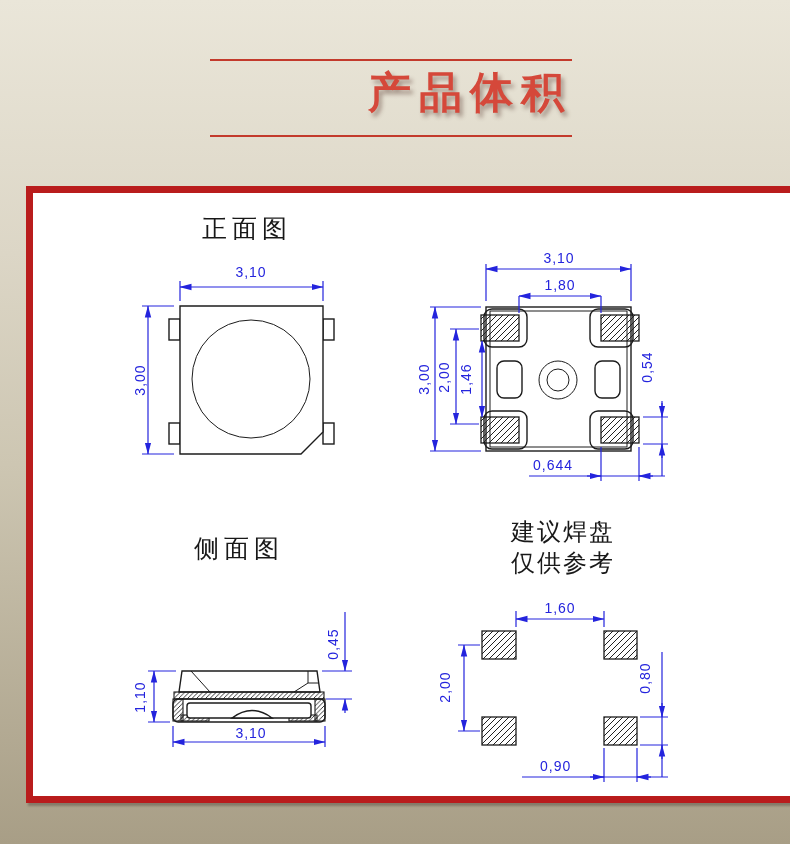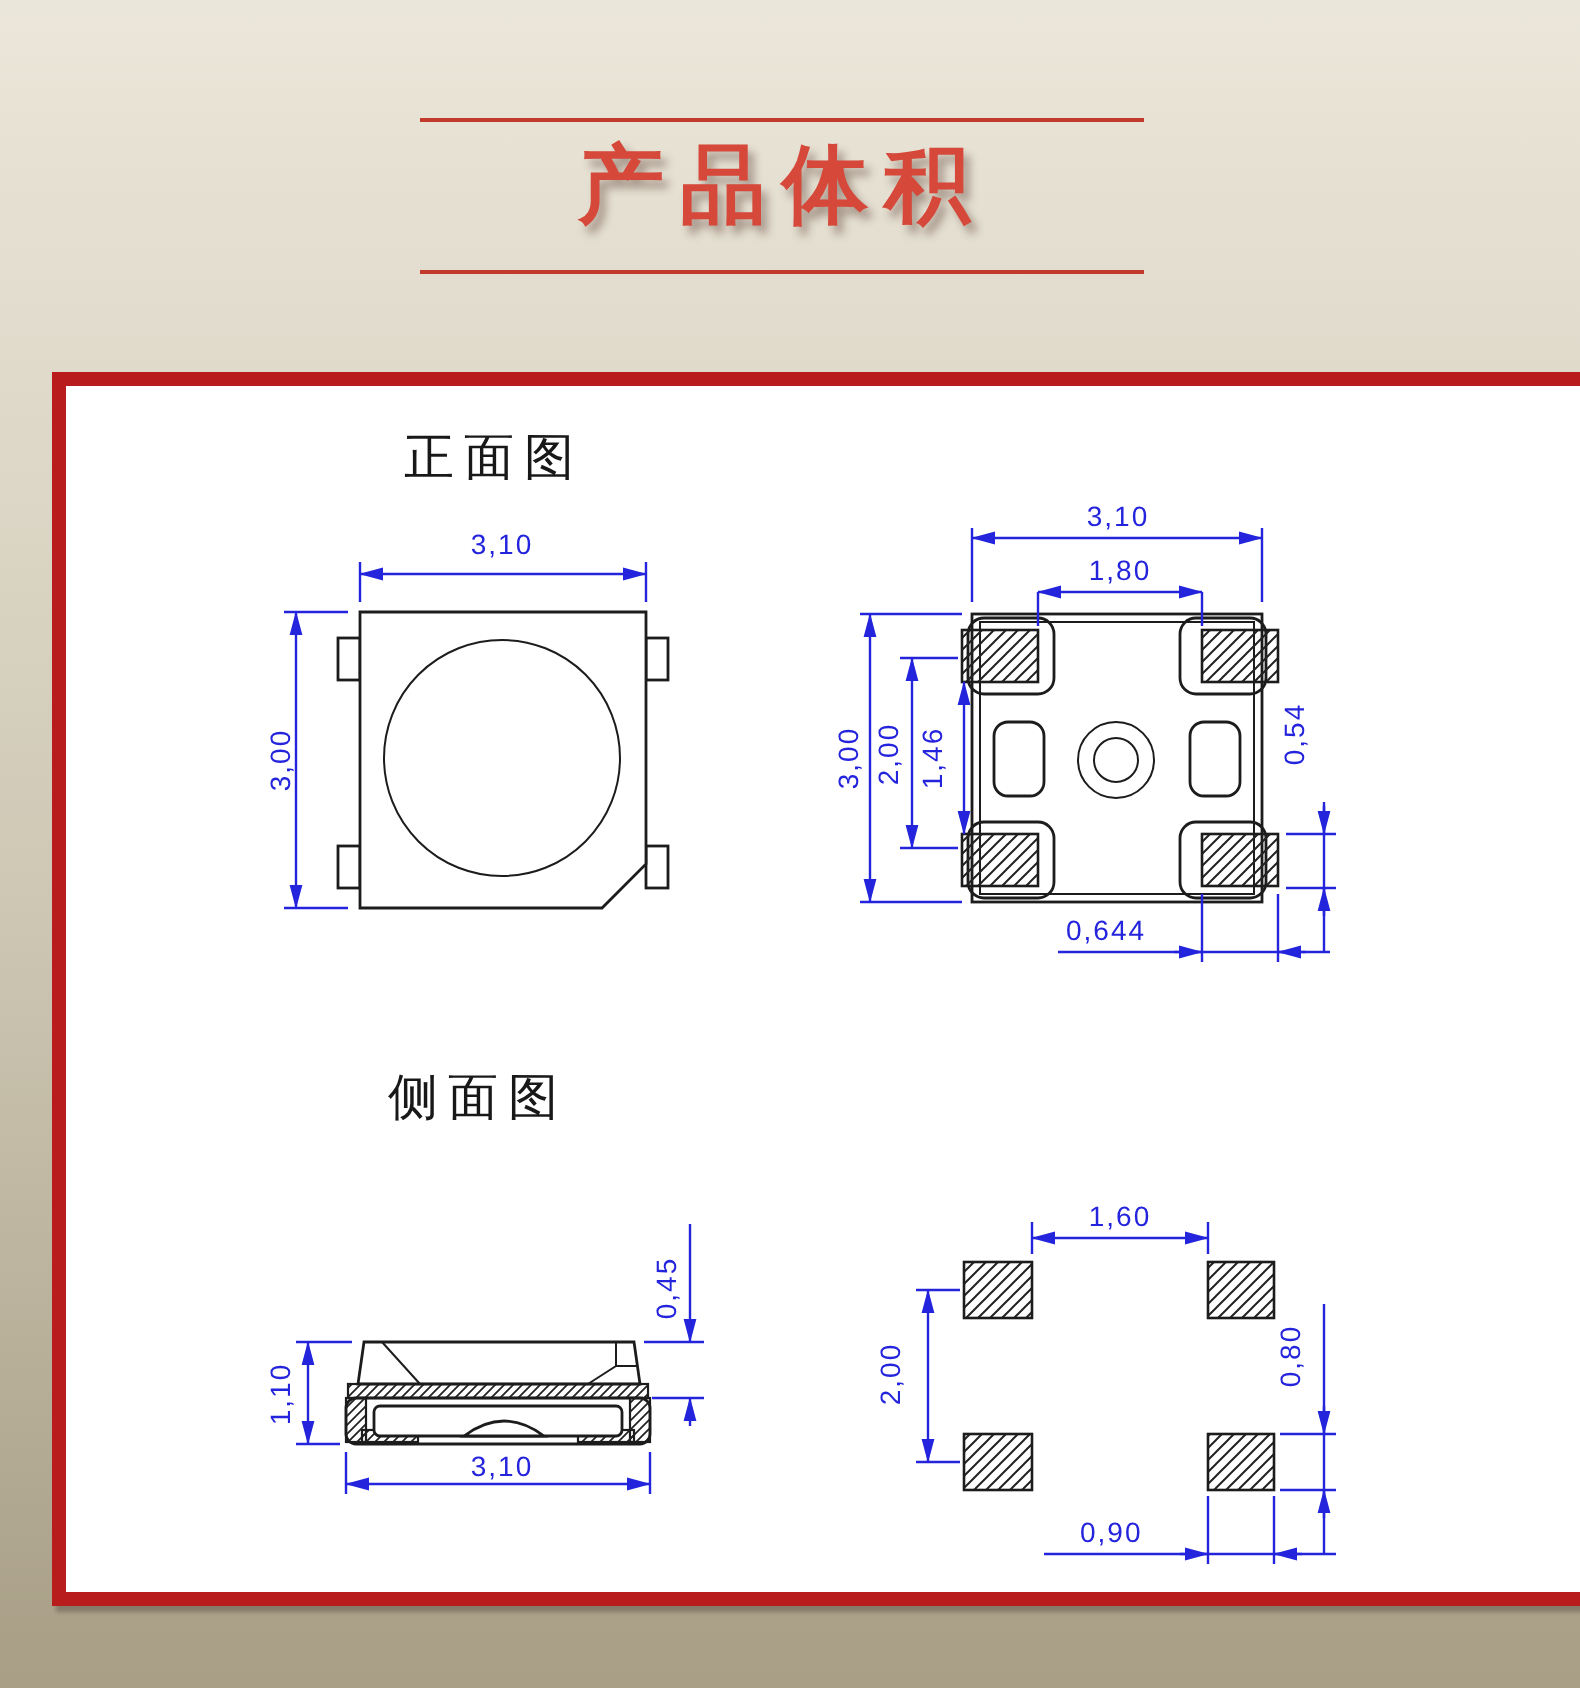--- a/index.html
+++ b/index.html
@@ -5,21 +5,21 @@
   html,body{margin:0;padding:0;}
   body{
     width:790px;height:844px;position:relative;overflow:hidden;
     background:linear-gradient(180deg,#eae6d9 0%,#dcd6c6 30%,#cdc6b2 55%,#a89e86 100%);
     font-family:"Liberation Sans",sans-serif;
   }
   .rule{position:absolute;left:210px;width:362px;height:2px;background:#c33a2c;}
   .rule-top{top:59px;}
   .rule-bottom{top:135px;}
   .main-title{
-    position:absolute;left:210px;top:64px;width:362px;text-align:center;
+    position:absolute;left:210px;top:64px;width:362px;text-align:right;
     font-size:43px;font-weight:bold;color:#d5483a;letter-spacing:8px;
     text-shadow:3px 4px 4px rgba(90,60,50,.45);
   }
   .panel{
     position:absolute;left:26px;top:186px;width:731px;height:603px;
     background:#ffffff;border:7px solid #b91c1c;border-radius:0;
     box-shadow:2px 3px 2px rgba(60,50,40,.35);
     padding-left:48px;
   }
   .vtitle{
@@ -159,20 +159,24 @@
       <path class="dim" d="M42,72 H14 M36,123 H14"></path>
       <line class="dim" x1="20" y1="72" x2="20" y2="123" marker-start="url(#ar)" marker-end="url(#ar)"></line>
       <text class="dl" x="11" y="98" text-anchor="middle" transform="rotate(-90 11 98)">1,10</text>
 
       <path class="dim" d="M39,127 V148 M191,127 V148"></path>
       <line class="dim" x1="39" y1="143" x2="191" y2="143" marker-start="url(#ar)" marker-end="url(#ar)"></line>
       <text class="dl" x="117" y="139" text-anchor="middle">3,10</text>
     </g>
   </svg>
 
+  <div class="vtitle2" style="left:430px;top:324px;width:200px">
+    <div>建议焊盘</div>
+    <div>仅供参考</div>
+  </div>
 
   <svg width="270" height="200" style="left:401px;top:401px" viewBox="0 0 270 200">
     <g>
       <rect x="48" y="37" width="34" height="28" class="hat"></rect>
       <rect x="170" y="37" width="33" height="28" class="hat"></rect>
       <rect x="48" y="123" width="34" height="28" class="hat"></rect>
       <rect x="170" y="123" width="33" height="28" class="hat"></rect>
     </g>
     <g>
       <path class="dim" d="M82,33 V17 M170,33 V17"></path>

